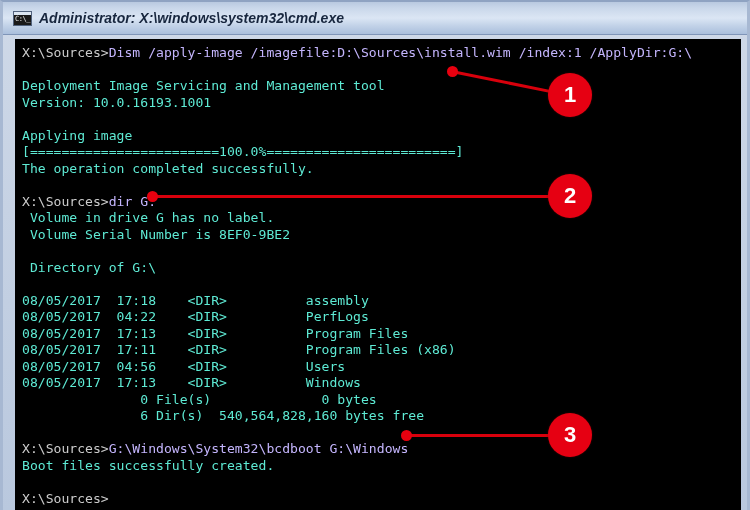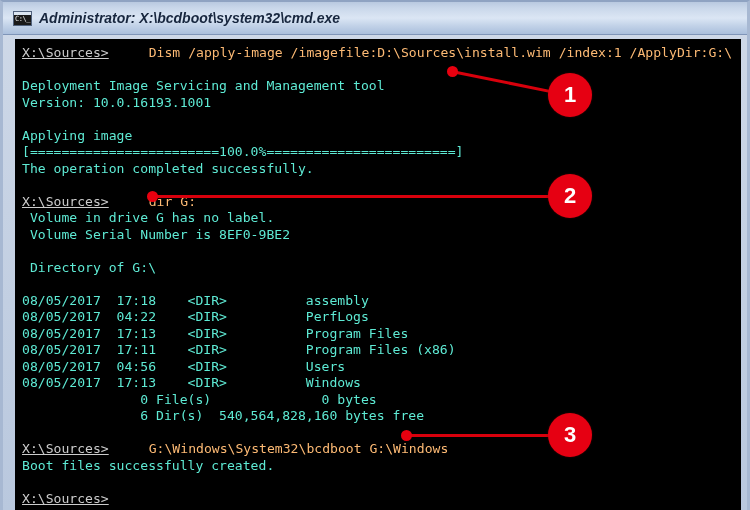--- a/index.html
+++ b/index.html
@@ -112,22 +112,22 @@
     padding: 6px 0 0 7px;
     font-family: "DejaVu Sans Mono", "Liberation Mono", monospace;
     font-size: 13.1px;
     line-height: 16.5px;
     color: #cccccc;
     white-space: pre;
     letter-spacing: 0px;
   }
 
   .line { white-space: pre; min-height: 16.5px; }
-  .prompt { color: #cccccc; text-decoration: underline; }
-  .cmd { color: #fdba74; margin-left: 40px; }
+  .prompt { color: #cccccc; }
+  .cmd { color: #c4b5fd; }
   .out { color: #5eead4; }
 
   
   .annot-layer {
     position: absolute;
     left: 0;
     top: 0;
     width: 750px;
     height: 510px;
     pointer-events: none;
@@ -168,21 +168,21 @@
 
 <div id="screen">
 
   <div class="window">
 
     <div class="titlebar">
       <div class="title-icon">
         <div class="ic-bar"></div>
         <div class="ic-text">C:\_</div>
       </div>
-      <div class="title-text">Administrator: X:\bcdboot\system32\cmd.exe</div>
+      <div class="title-text">Administrator: X:\windows\system32\cmd.exe</div>
     </div>
 
     <div class="console">
       <div class="console-inner" id="console-inner"><div class="line"><span class="prompt">X:\Sources&gt;</span><span class="cmd">Dism /apply-image /imagefile:D:\Sources\install.wim /index:1 /ApplyDir:G:\</span></div><div class="line"><span class="out"> </span></div><div class="line"><span class="out">Deployment Image Servicing and Management tool</span></div><div class="line"><span class="out">Version: 10.0.16193.1001</span></div><div class="line"><span class="out"> </span></div><div class="line"><span class="out">Applying image</span></div><div class="line"><span class="out">[========================100.0%========================]</span></div><div class="line"><span class="out">The operation completed successfully.</span></div><div class="line"><span class="out"> </span></div><div class="line"><span class="prompt">X:\Sources&gt;</span><span class="cmd">dir G:</span></div><div class="line"><span class="out"> Volume in drive G has no label.</span></div><div class="line"><span class="out"> Volume Serial Number is 8EF0-9BE2</span></div><div class="line"><span class="out"> </span></div><div class="line"><span class="out"> Directory of G:\</span></div><div class="line"><span class="out"> </span></div><div class="line"><span class="out">08/05/2017  17:18    &lt;DIR&gt;          assembly</span></div><div class="line"><span class="out">08/05/2017  04:22    &lt;DIR&gt;          PerfLogs</span></div><div class="line"><span class="out">08/05/2017  17:13    &lt;DIR&gt;          Program Files</span></div><div class="line"><span class="out">08/05/2017  17:11    &lt;DIR&gt;          Program Files (x86)</span></div><div class="line"><span class="out">08/05/2017  04:56    &lt;DIR&gt;          Users</span></div><div class="line"><span class="out">08/05/2017  17:13    &lt;DIR&gt;          Windows</span></div><div class="line"><span class="out">               0 File(s)              0 bytes</span></div><div class="line"><span class="out">               6 Dir(s)  540,564,828,160 bytes free</span></div><div class="line"><span class="out"> </span></div><div class="line"><span class="prompt">X:\Sources&gt;</span><span class="cmd">G:\Windows\System32\bcdboot G:\Windows</span></div><div class="line"><span class="out">Boot files successfully created.</span></div><div class="line"><span class="out"> </span></div><div class="line"><span class="prompt">X:\Sources&gt;</span><span class="cmd"></span></div></div>
     </div>
 
   </div>
 
   <div class="annot-layer" id="annot-layer">
       <div class="lead" style="left: 452px; top: 69.5px; width: 102.416px; transform: rotate(11.4966deg);"></div>

